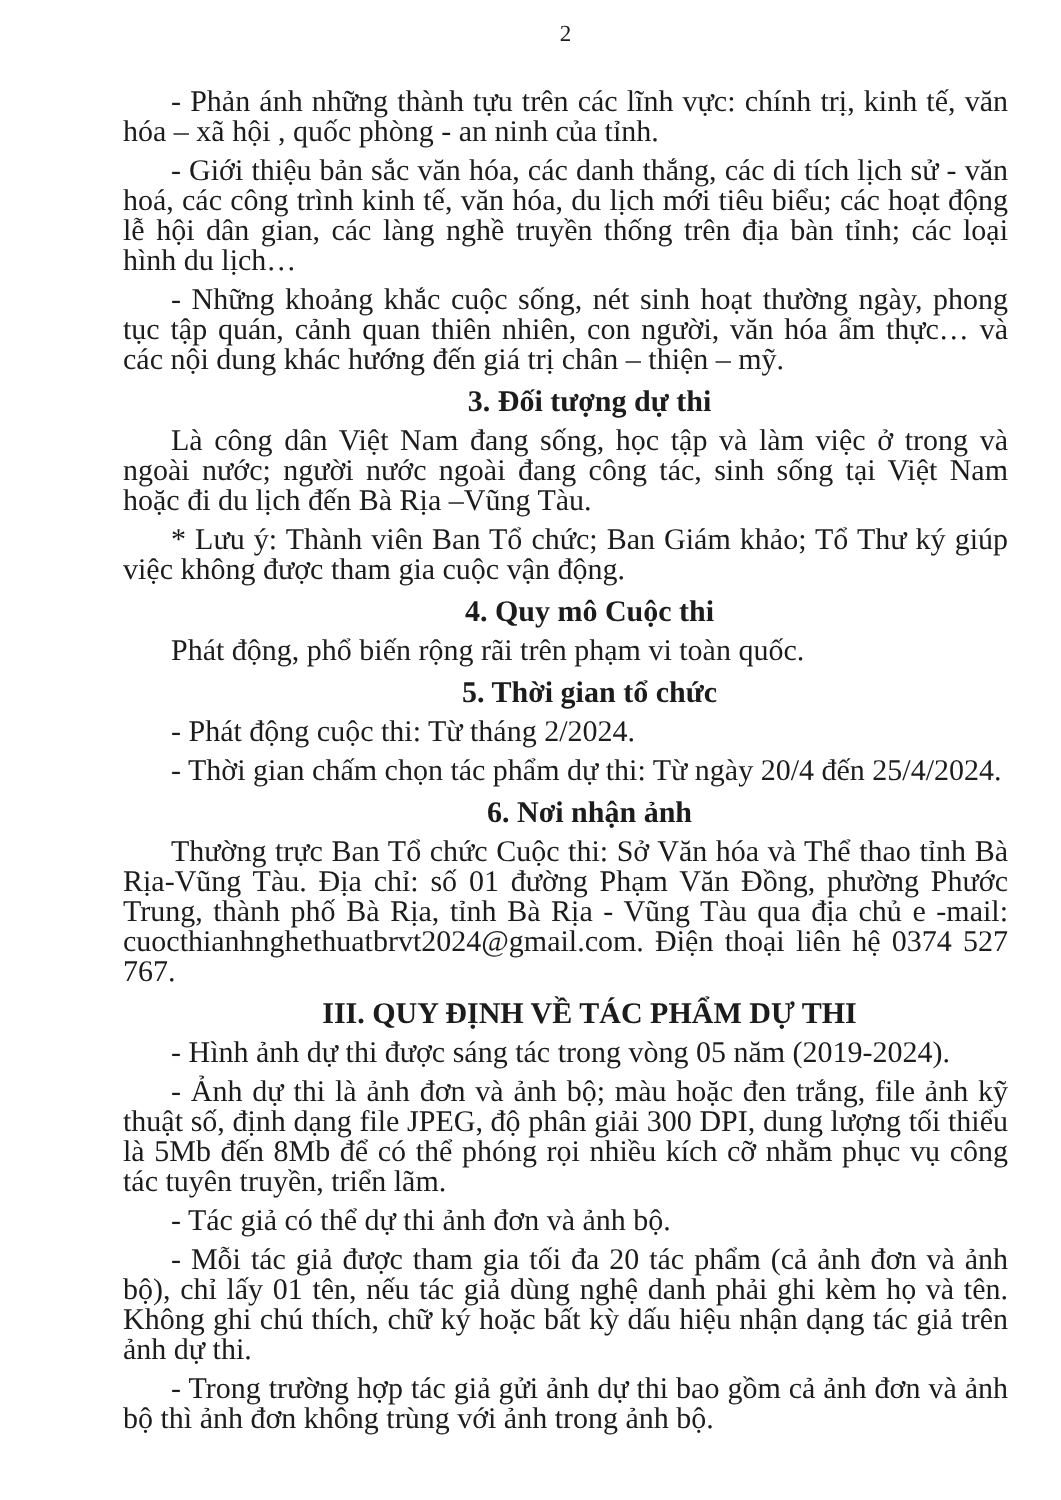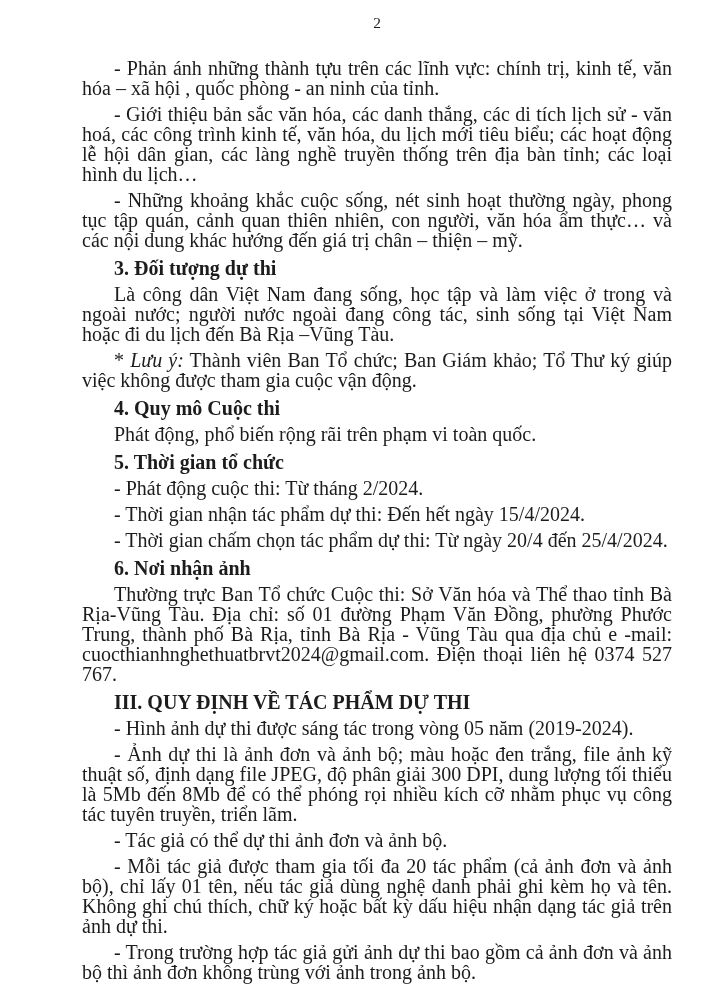--- a/index.html
+++ b/index.html
@@ -26,25 +26,24 @@
   }
   .page p {
     margin: 6px 0 0 0;
     font-size: 20px;
     line-height: 20px;
     text-align: justify;
     text-indent: 32px;
   }
   .page p.heading {
     font-weight: bold;
-    text-align: left;
+    text-align: center;
     margin-top: 8px;
   }
   .italic {
-    font-style: italic;
   }
   .email {
     color: inherit;
     cursor: pointer;
   }
 </style>
 </head>
 <body>
 
 <div class="page">
@@ -66,21 +65,20 @@
     <p><span>* </span><span class="italic">Lưu ý:</span><span> Thành viên Ban Tổ chức; Ban Giám khảo; Tổ Thư ký giúp việc không được tham gia cuộc vận động.</span></p>
 
     <p class="heading">4. Quy mô Cuộc thi</p>
 
     <p>Phát động, phổ biến rộng rãi trên phạm vi toàn quốc.</p>
 
     <p class="heading">5. Thời gian tổ chức</p>
 
     <p>- Phát động cuộc thi: Từ tháng 2/2024.</p>
 
-    <p>- Thời gian nhận tác phẩm dự thi: Đến hết ngày 15/4/2024.</p>
 
     <p>- Thời gian chấm chọn tác phẩm dự thi: Từ ngày 20/4 đến 25/4/2024.</p>
 
 
     <p class="heading">6. Nơi nhận ảnh</p>
 
     <p><span>Thường trực Ban Tổ chức Cuộc thi: Sở Văn hóa và Thể thao tỉnh Bà Rịa-Vũng Tàu. Địa chỉ: số 01 đường Phạm Văn Đồng, phường Phước Trung, thành phố Bà Rịa, tỉnh Bà Rịa - Vũng Tàu qua địa chủ e -mail: </span><a class="email">cuocthianhnghethuatbrvt2024@gmail.com</a><span>. Điện thoại liên hệ 0374 527 767.</span></p>
 
     <p class="heading">III. QUY ĐỊNH VỀ TÁC PHẨM DỰ THI</p>
 

